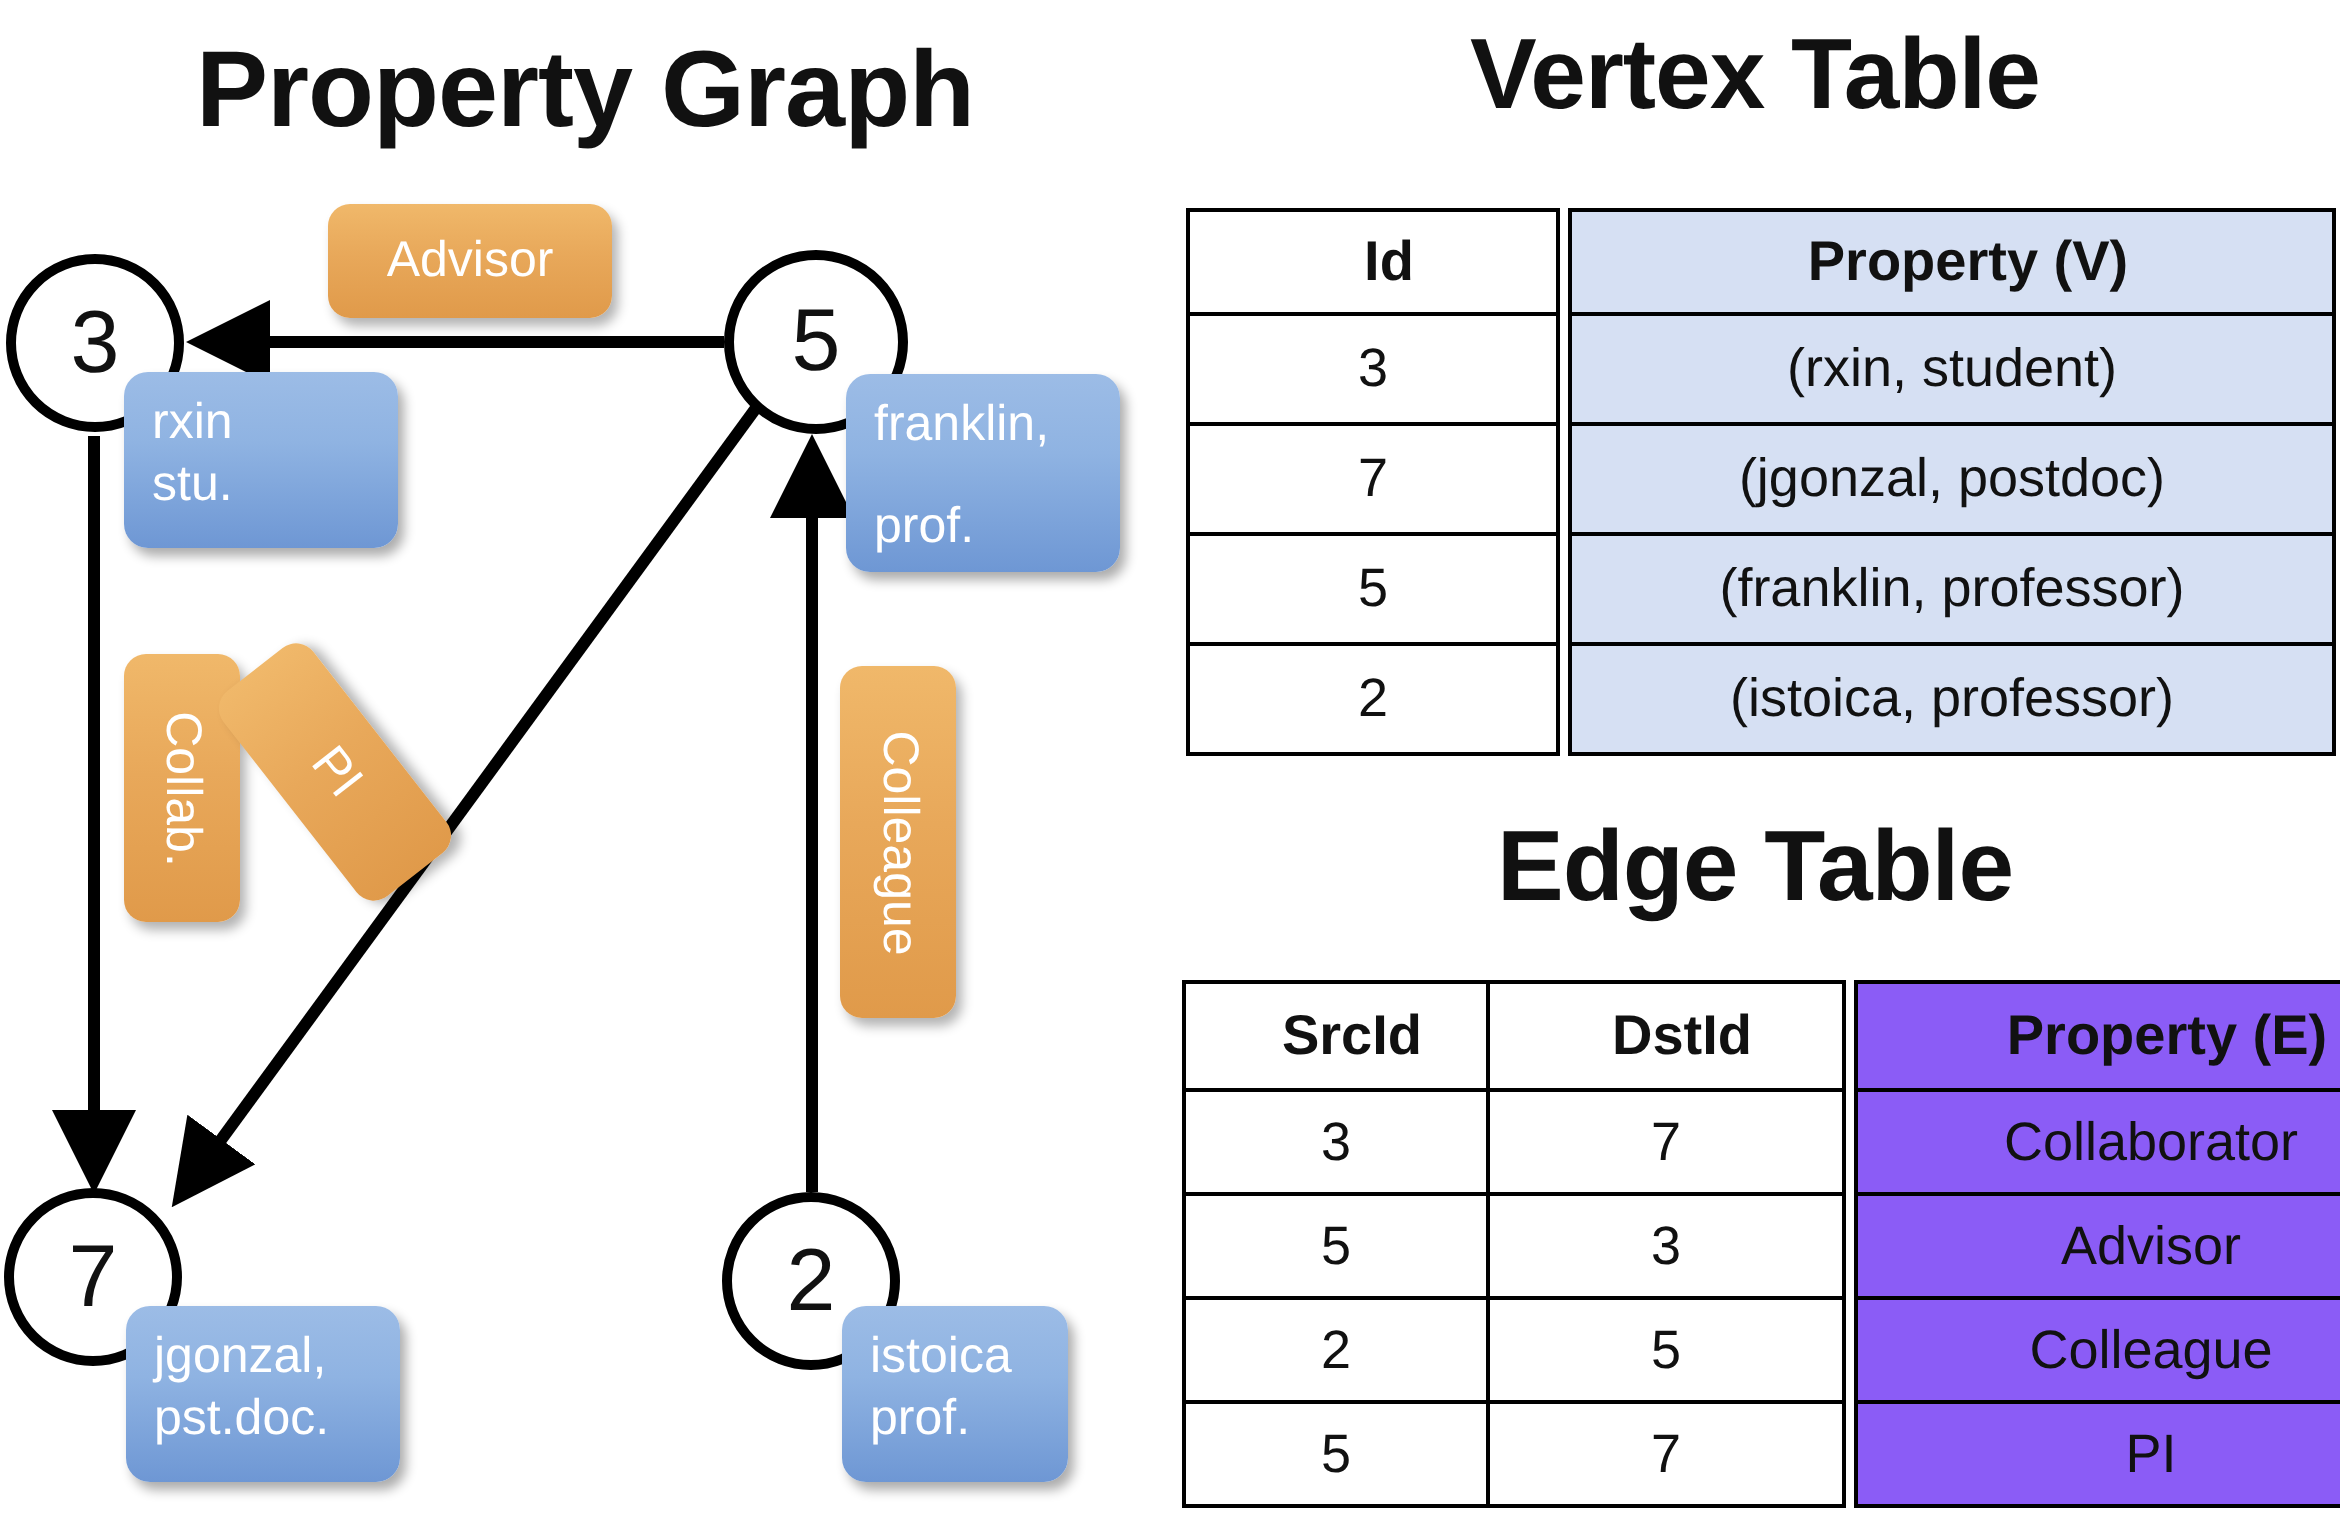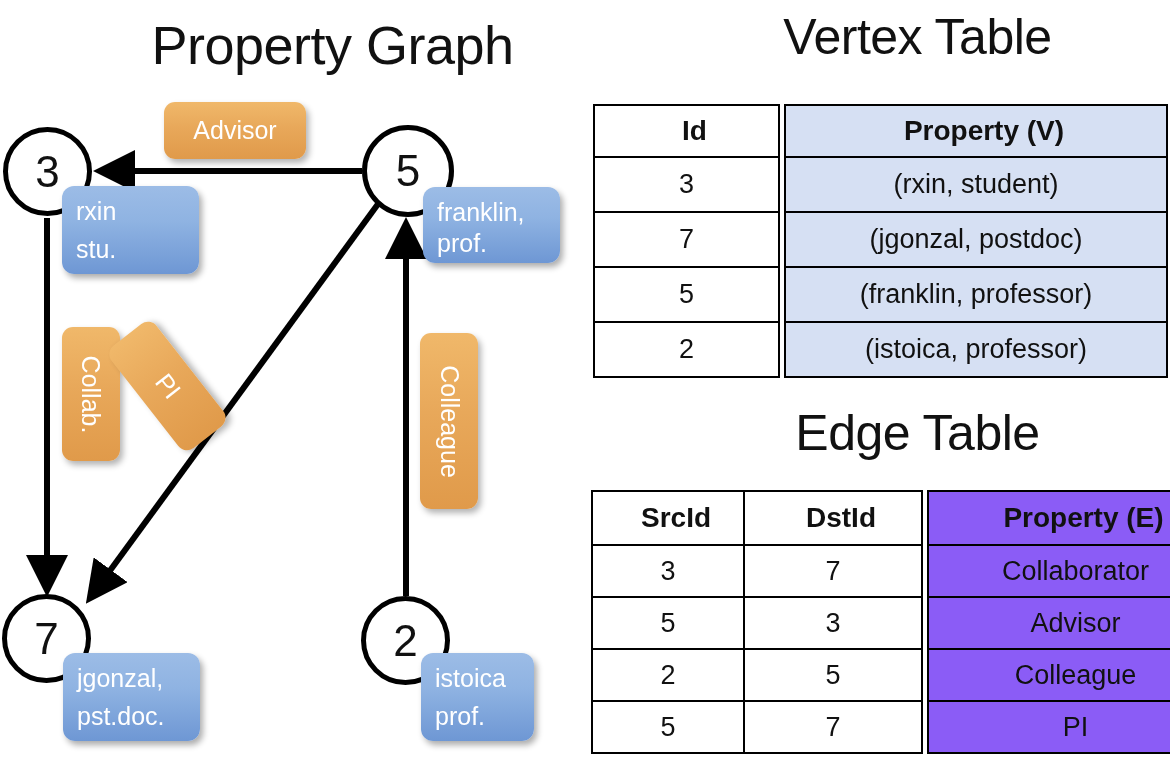--- a/index.html
+++ b/index.html
@@ -9,25 +9,24 @@
     font-family:"Liberation Sans", sans-serif;
     overflow:hidden;
     position:relative;
   }
   .stage{position:absolute;left:0;top:0;width:1170px;height:760px;}
 
   
   .title{
     position:absolute;
     font-family:"Liberation Sans", sans-serif;
-    font-weight:400;
+    font-weight:700;
     color:#111;
     white-space:nowrap;
     letter-spacing:-0.5px;
-    margin-left:40px;
   }
   #title-property-graph{left:0;top:14px;width:585px;text-align:center;font-size:54px;}
   #title-vertex-table{left:585px;top:8px;width:585px;text-align:center;font-size:50px;}
   #title-edge-table{left:585px;top:404px;width:585px;text-align:center;font-size:50px;}
 
   
   .node{
     position:absolute;
     border:5px solid #000;
     border-radius:50%;
@@ -41,21 +40,21 @@
     position:absolute;
     border-radius:12px;
     color:#fff;
     font-size:25px;
     line-height:1.22;
     padding:10px 14px;
     box-sizing:border-box;
     background:linear-gradient(180deg,#9cbce6 0%,#8fb3e2 40%,#6e97d4 100%);
     box-shadow:3px 4px 6px rgba(0,0,0,0.33);
     z-index:6;
-    display:flex;flex-direction:column;justify-content:space-between;
+    display:flex;flex-direction:column;justify-content:flex-start;
     overflow:hidden;
   }
   .elabel{
     position:absolute;
     border-radius:11px;
     color:#fff;
     font-size:25px;
     background:linear-gradient(180deg,#f0b86a 0%,#e8a85a 45%,#e09a4a 100%);
     box-shadow:3px 4px 6px rgba(0,0,0,0.30);
     display:flex;align-items:center;justify-content:center;
@@ -111,21 +110,21 @@
     <span>3</span>
   </div>
   <div class="vprop" style="left:62px;top:186px;width:137px;height:88px;">
     <span>rxin</span>
     <span>stu.</span>
   </div>
 
   <div class="node" style="left:362px;top:125px;width:92px;height:92px;">
     <span>5</span>
   </div>
-  <div class="vprop" style="left:423px;top:187px;width:137px;height:76px;">
+  <div class="vprop" style="left:423px;top:187px;width:137px;height:99px;gap:20px;">
     <span>franklin,</span>
     <span>prof.</span>
   </div>
 
   <div class="node" style="left:2px;top:594px;width:89px;height:89px;">
     <span>7</span>
   </div>
   <div class="vprop" style="left:63px;top:653px;width:137px;height:88px;">
     <span>jgonzal,</span>
     <span>pst.doc.</span>

